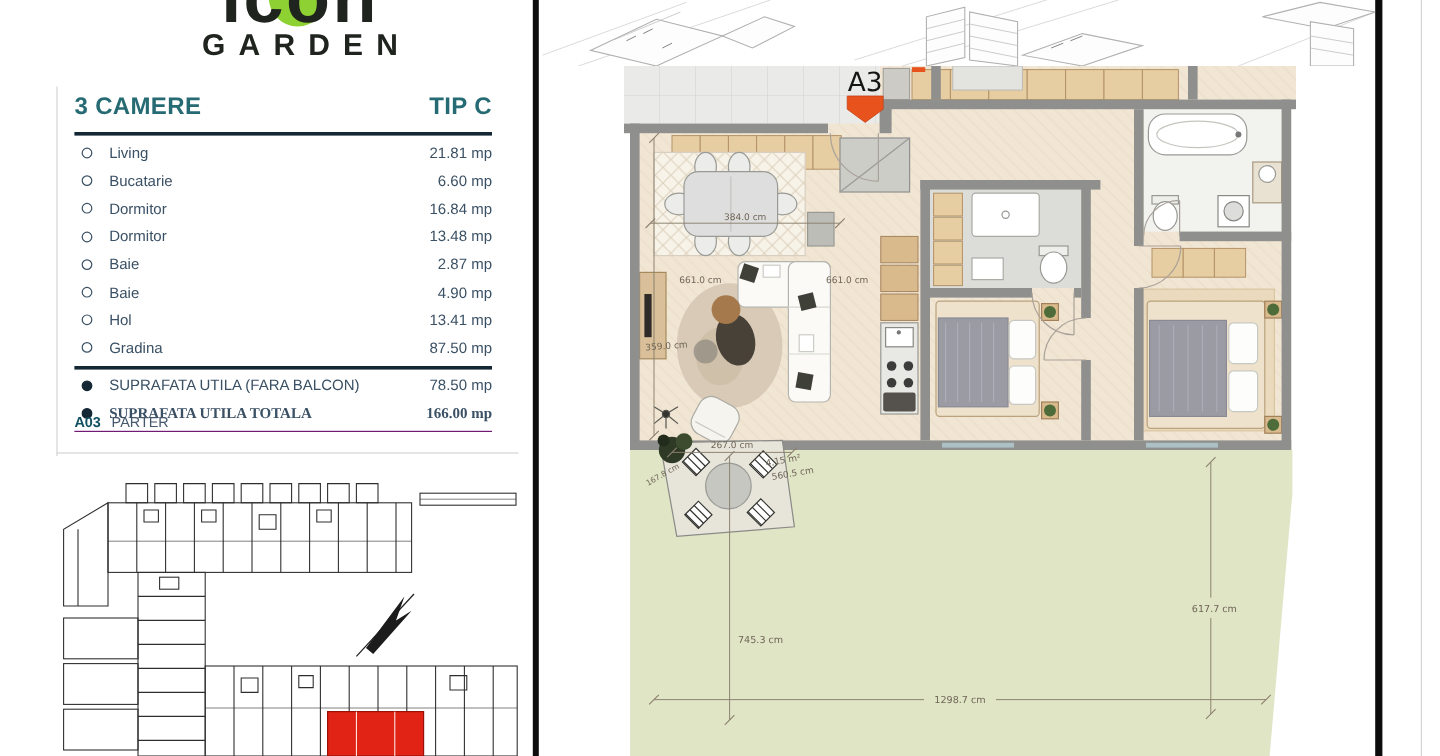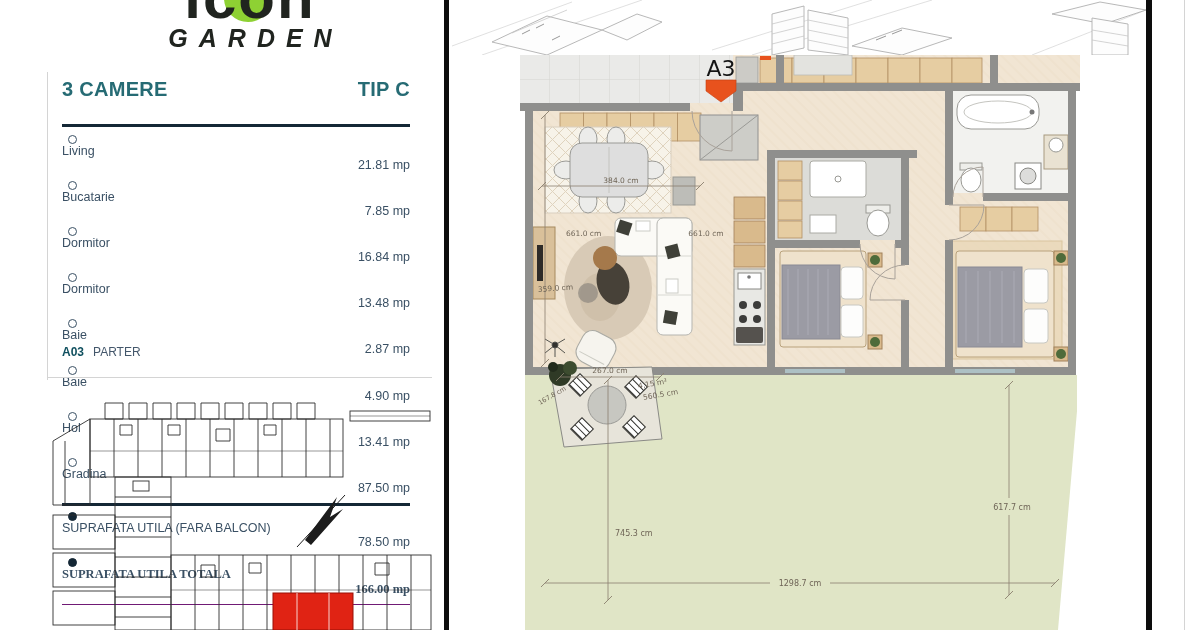--- a/index.html
+++ b/index.html
@@ -5,29 +5,29 @@
   html,body{margin:0;padding:0;background:#888;}
   .stage{position:relative;width:1200px;height:630px;background:#ffffff;overflow:hidden;
          font-family:"Liberation Sans",sans-serif;}
   .abs{position:absolute;}
 
   
   .logo{position:absolute;left:120px;top:-34px;width:260px;height:66px;text-align:center;}
   .logo-green{position:absolute;left:104px;top:8px;width:48px;height:48px;border-radius:50%;background:#8ed133;}
   .logo-text{position:relative;font-size:60px;font-weight:700;color:#20241f;letter-spacing:2px;line-height:64px;}
   .logo-sub{position:absolute;left:120px;top:24px;width:260px;text-align:center;font-size:25px;
-            font-weight:600;letter-spacing:11px;text-indent:11px;color:#20241f;font-style:italic;}
+            font-weight:600;letter-spacing:11px;text-indent:11px;color:#20241f;}
 
   
   .spec{position:absolute;left:62px;top:78px;width:348px;color:#3a5064;}
-  .spec-head{display:flex;justify-content:space-between;align-items:baseline;padding-bottom:23px;
+  .spec-head{display:flex;justify-content:space-between;align-items:baseline;padding-bottom:9px;
              border-bottom:3px solid #142735;}
   .spec-title,.spec-type{font-size:20px;font-weight:700;color:#266b74;letter-spacing:.3px;}
   .rows{padding:3px 0 3px;}
-  .row{display:flex;align-items:flex-start;padding:4.6px 0;font-size:12.5px;flex-direction:column;}
+  .row{display:flex;align-items:center;padding:4.6px 0;font-size:12.5px;}
   .dot{width:7px;height:7px;border:1.5px solid #3a5064;border-radius:50%;margin:0 14px 0 6px;flex:none;}
   .dot.filled{width:7px;height:7px;background:#142735;border-color:#142735;}
   .val{margin-left:auto;}
   .totals{border-top:3px solid #142735;border-bottom:1px solid #701a75;padding:2px 0;}
   .bold{font-weight:700;font-family:Liberation Serif, serif;}
   .unit-line{position:absolute;left:62px;top:345px;font-size:12px;}
   .unit-code{font-weight:700;color:#10505f;}
   .unit-level{color:#44576b;margin-left:9px;}
 
   .vline{position:absolute;background:#0d0d0d;}
@@ -55,21 +55,21 @@
     </div>
     <div class="rows">
       <div class="row">
           <span class="dot"></span>
           <span>Living</span>
           <span class="val">21.81 mp</span>
         </div>
       <div class="row">
           <span class="dot"></span>
           <span>Bucatarie</span>
-          <span class="val">7.85 mp</span>
+          <span class="val">6.60 mp</span>
         </div>
       <div class="row">
           <span class="dot"></span>
           <span>Dormitor</span>
           <span class="val">16.84 mp</span>
         </div>
       <div class="row">
           <span class="dot"></span>
           <span>Dormitor</span>
           <span class="val">13.48 mp</span>

